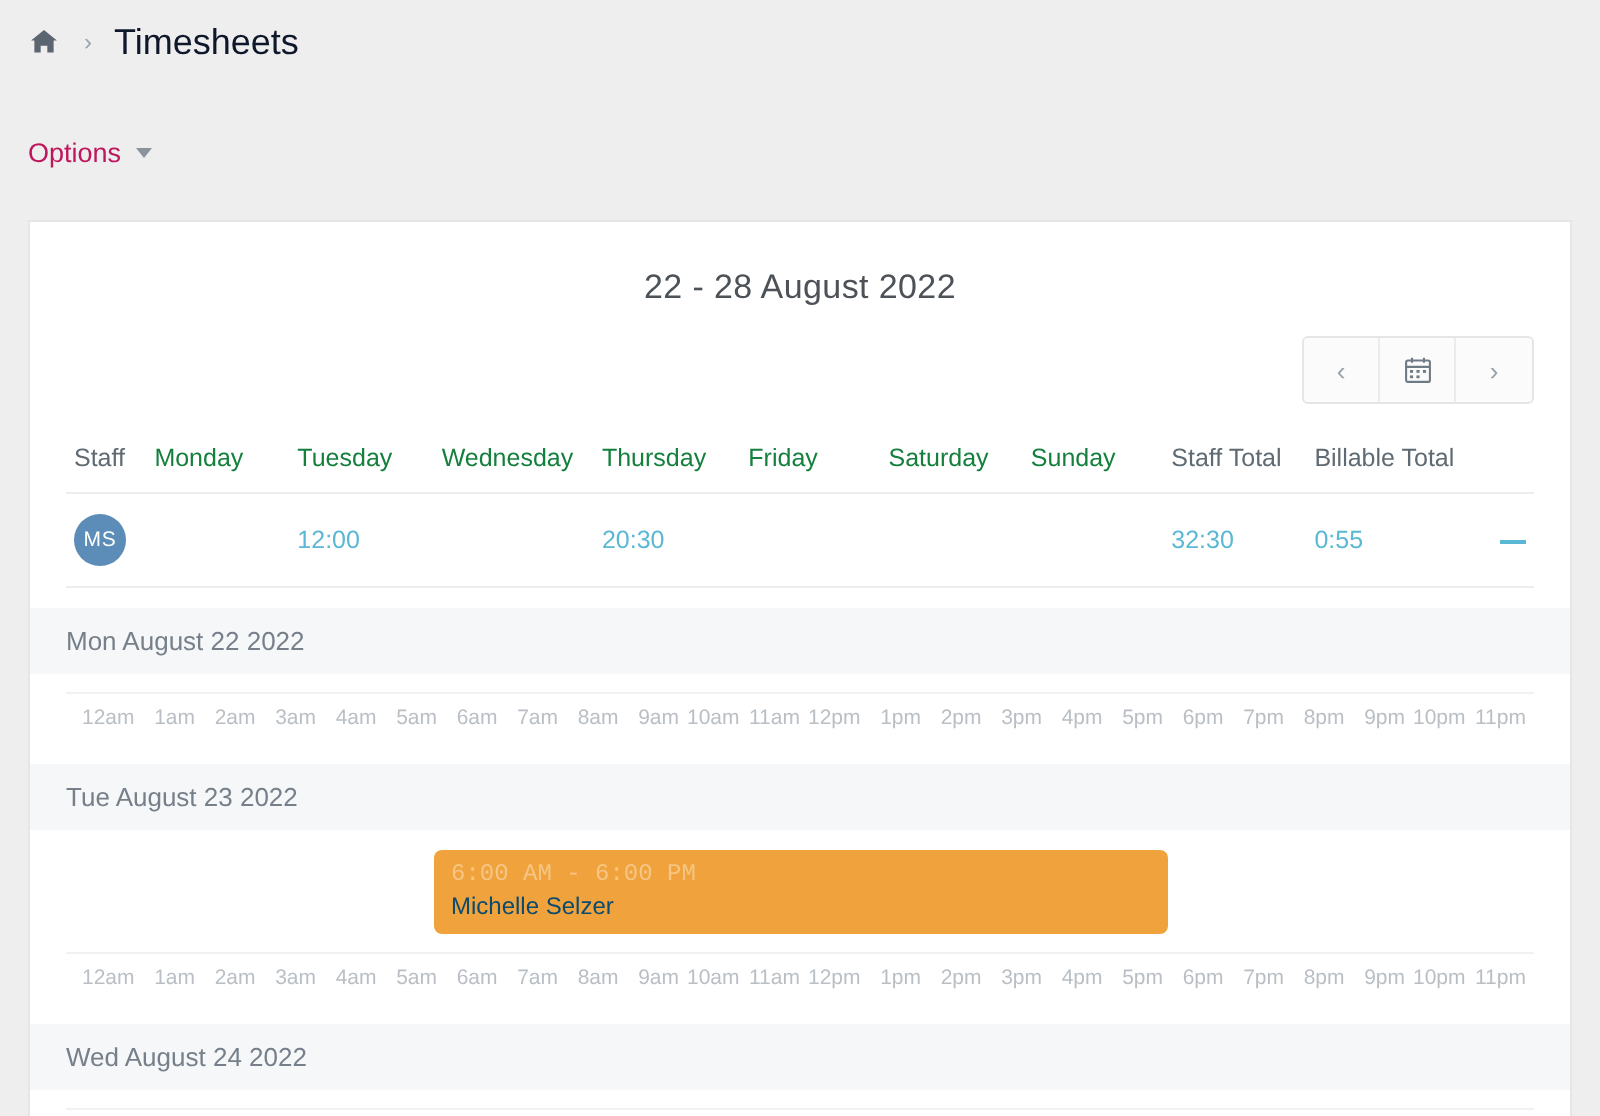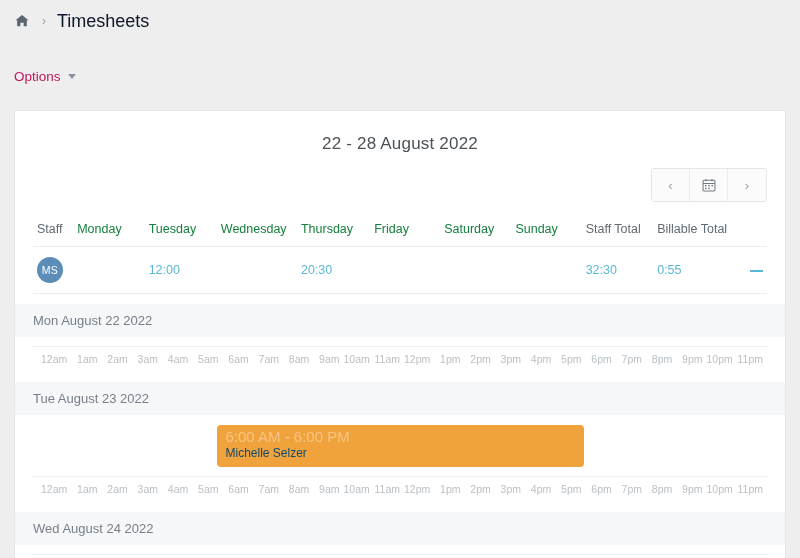--- a/index.html
+++ b/index.html
@@ -201,23 +201,24 @@
     top: 0;
     height: 42px;
     background: #f0a33c;
     border-radius: 4px;
     padding: 6px 9px 0 9px;
     overflow: hidden;
     cursor: pointer;
   }
   .event-time {
     color: #f7c584;
-    font-size: 15px;
+    font-size: 12px;
     line-height: 12px;
     white-space: nowrap;
+    font-family: Liberation Mono, monospace;
   }
   .event-name {
     color: #0c4a6e;
     font-size: 12px;
     line-height: 16px;
     margin-top: 2px;
     white-space: nowrap;
   }
 
   

